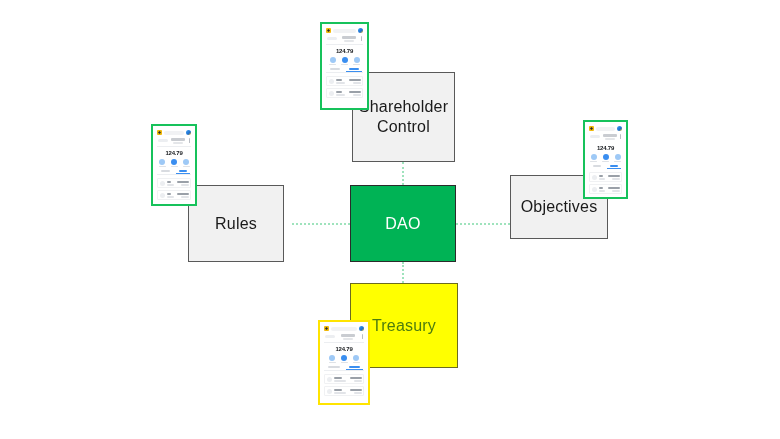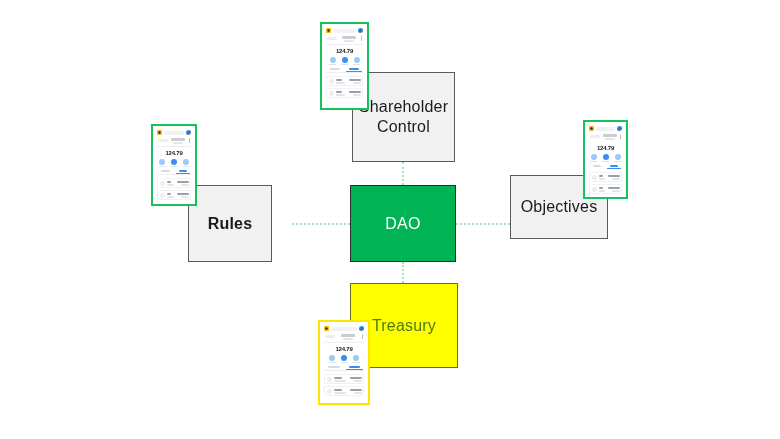--- a/index.html
+++ b/index.html
@@ -148,21 +148,21 @@
   <div class="conn-h" style="left:292px;top:223px;width:58px;"></div>
   <div class="conn-h" style="left:456px;top:223px;width:54px;"></div>
   <div class="conn-v" style="left:402px;top:162px;height:23px;"></div>
   <div class="conn-v" style="left:402px;top:262px;height:21px;"></div>
 
   <div class="node" style="left:352px;top:72px;width:103px;height:90px;">
     <span class="node-label">Shareholder
 Control</span>
   </div>
 
-  <div class="node" style="left:188px;top:185px;width:84px;height:77px;font-weight:bold;">
+  <div class="node" style="left:188px;top:185px;width:96px;height:77px;">
     <span class="node-label">Rules</span>
   </div>
 
   <div class="node center" style="left:350px;top:185px;width:106px;height:77px;align-items:center;">
     <span class="node-label">DAO</span>
   </div>
 
   <div class="node" style="left:510px;top:175px;width:98px;height:64px;">
     <span class="node-label">Objectives</span>
   </div>

